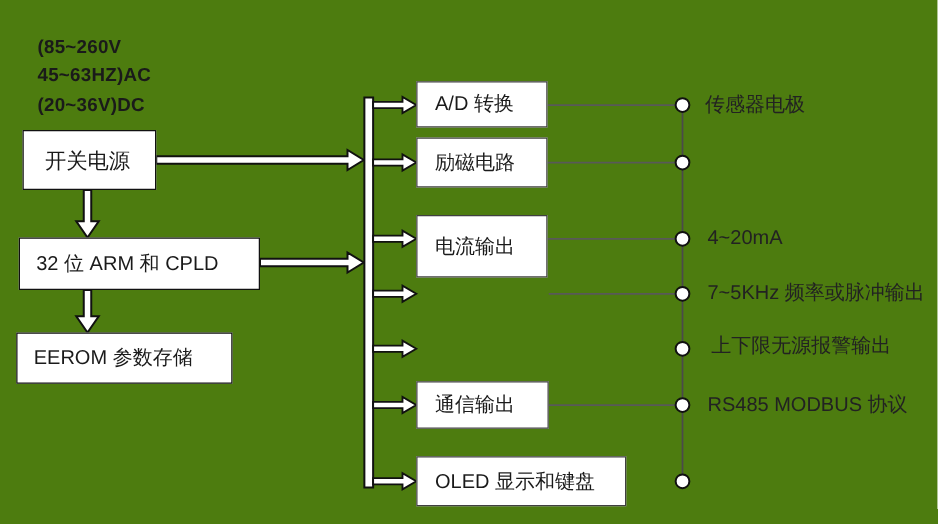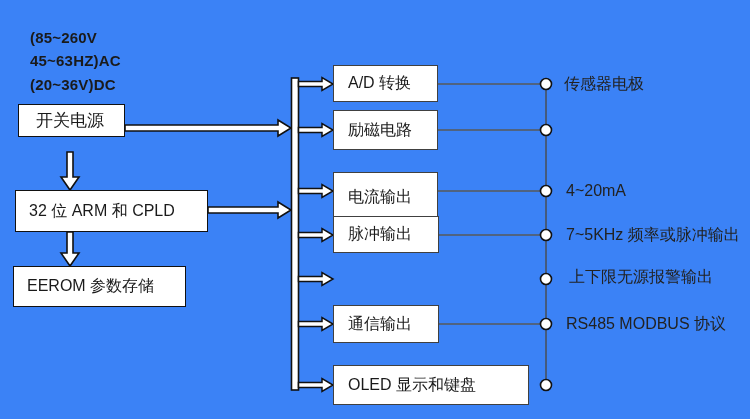--- a/index.html
+++ b/index.html
@@ -1,17 +1,17 @@
 <!DOCTYPE html>
 <html><head>
 <meta charset="utf-8">
 <style>
   html,body{margin:0;padding:0;background:#ffffff;}
   #canvas{
-    position:relative;width:750px;height:419px;background:#3b82f6;overflow:hidden;
+    position:relative;width:750px;height:419px;background:#4d7c0f;overflow:hidden;
     font-family:"Liberation Sans","DejaVu Sans",sans-serif;color:#1a1a1a;
   }
   .abs{position:absolute;}
   svg{position:absolute;left:0;top:0;}
   .note{font-size:15px;font-weight:600;letter-spacing:0.2px;white-space:nowrap;}
   .box{
     position:absolute;display:flex;align-items:center;box-sizing:border-box;
     background:#ffffff;font-size:16px;white-space:nowrap;
   }
   .box-dark{border:1.7px solid #111111;padding-left:17px;}
@@ -57,30 +57,29 @@
     <polygon points="298.5,232.5 322,232.5 322,228.5 333,235 322,241.5 322,237.5 298.5,237.5" fill="#ffffff" stroke="#111111" stroke-width="1.5"></polygon>
     <polygon points="298.5,276.5 322,276.5 322,272.5 333,279 322,285.5 322,281.5 298.5,281.5" fill="#ffffff" stroke="#111111" stroke-width="1.5"></polygon>
     <polygon points="298.5,321.5 322,321.5 322,317.5 333,324 322,330.5 322,326.5 298.5,326.5" fill="#ffffff" stroke="#111111" stroke-width="1.5"></polygon>
     <polygon points="298.5,382.5 322,382.5 322,378.5 333,385 322,391.5 322,387.5 298.5,387.5" fill="#ffffff" stroke="#111111" stroke-width="1.5"></polygon>
   </svg>
 
   <div class="abs note" style="left:30px;top:29px;">(85~260V</div>
   <div class="abs note" style="left:30px;top:52px;">45~63HZ)AC</div>
   <div class="abs note" style="left:30px;top:76px;">(20~36V)DC</div>
 
-  <div class="box box-dark" style="left:18px;top:104px;width:107px;height:33px;font-size:17px;">开关电源</div>
+  <div class="box box-dark" style="left:18px;top:104px;width:107px;height:48px;font-size:17px;">开关电源</div>
   <div class="box box-dark" style="left:15px;top:190px;width:193px;height:42px;padding-left:13px;">32 位 ARM 和 CPLD</div>
   <div class="box box-dark" style="left:13px;top:266px;width:173px;height:41px;padding-left:13px;">EEROM 参数存储</div>
 
   <div class="box box-mod" style="left:333px;top:65px;width:105px;height:37px;">A/D 转换</div>
   <div class="box box-mod" style="left:333px;top:110px;width:105px;height:40px;">励磁电路</div>
   <div class="box box-mod" style="left:333px;top:172px;width:105px;height:50px;">电流输出</div>
-  <div class="box box-mod" style="left:333px;top:216px;width:106px;height:37px;">脉冲输出</div>
   <div class="box box-mod" style="left:333px;top:305px;width:106px;height:38px;">通信输出</div>
-  <div class="box box-mod" style="left:333px;top:365px;width:196px;height:40px;">OLED 显示和键盘</div>
+  <div class="box box-mod" style="left:333px;top:365px;width:168px;height:40px;">OLED 显示和键盘</div>
 
   <div class="term" style="left:564px;top:84px;">传感器电极</div>
   <div class="term" style="left:566px;top:191px;">4~20mA</div>
   <div class="term" style="left:566px;top:235px;">7~5KHz 频率或脉冲输出</div>
   <div class="term" style="left:569px;top:277px;">上下限无源报警输出</div>
   <div class="term" style="left:566px;top:324px;">RS485 MODBUS 协议</div>
 
 </div>
 
 </body></html>

